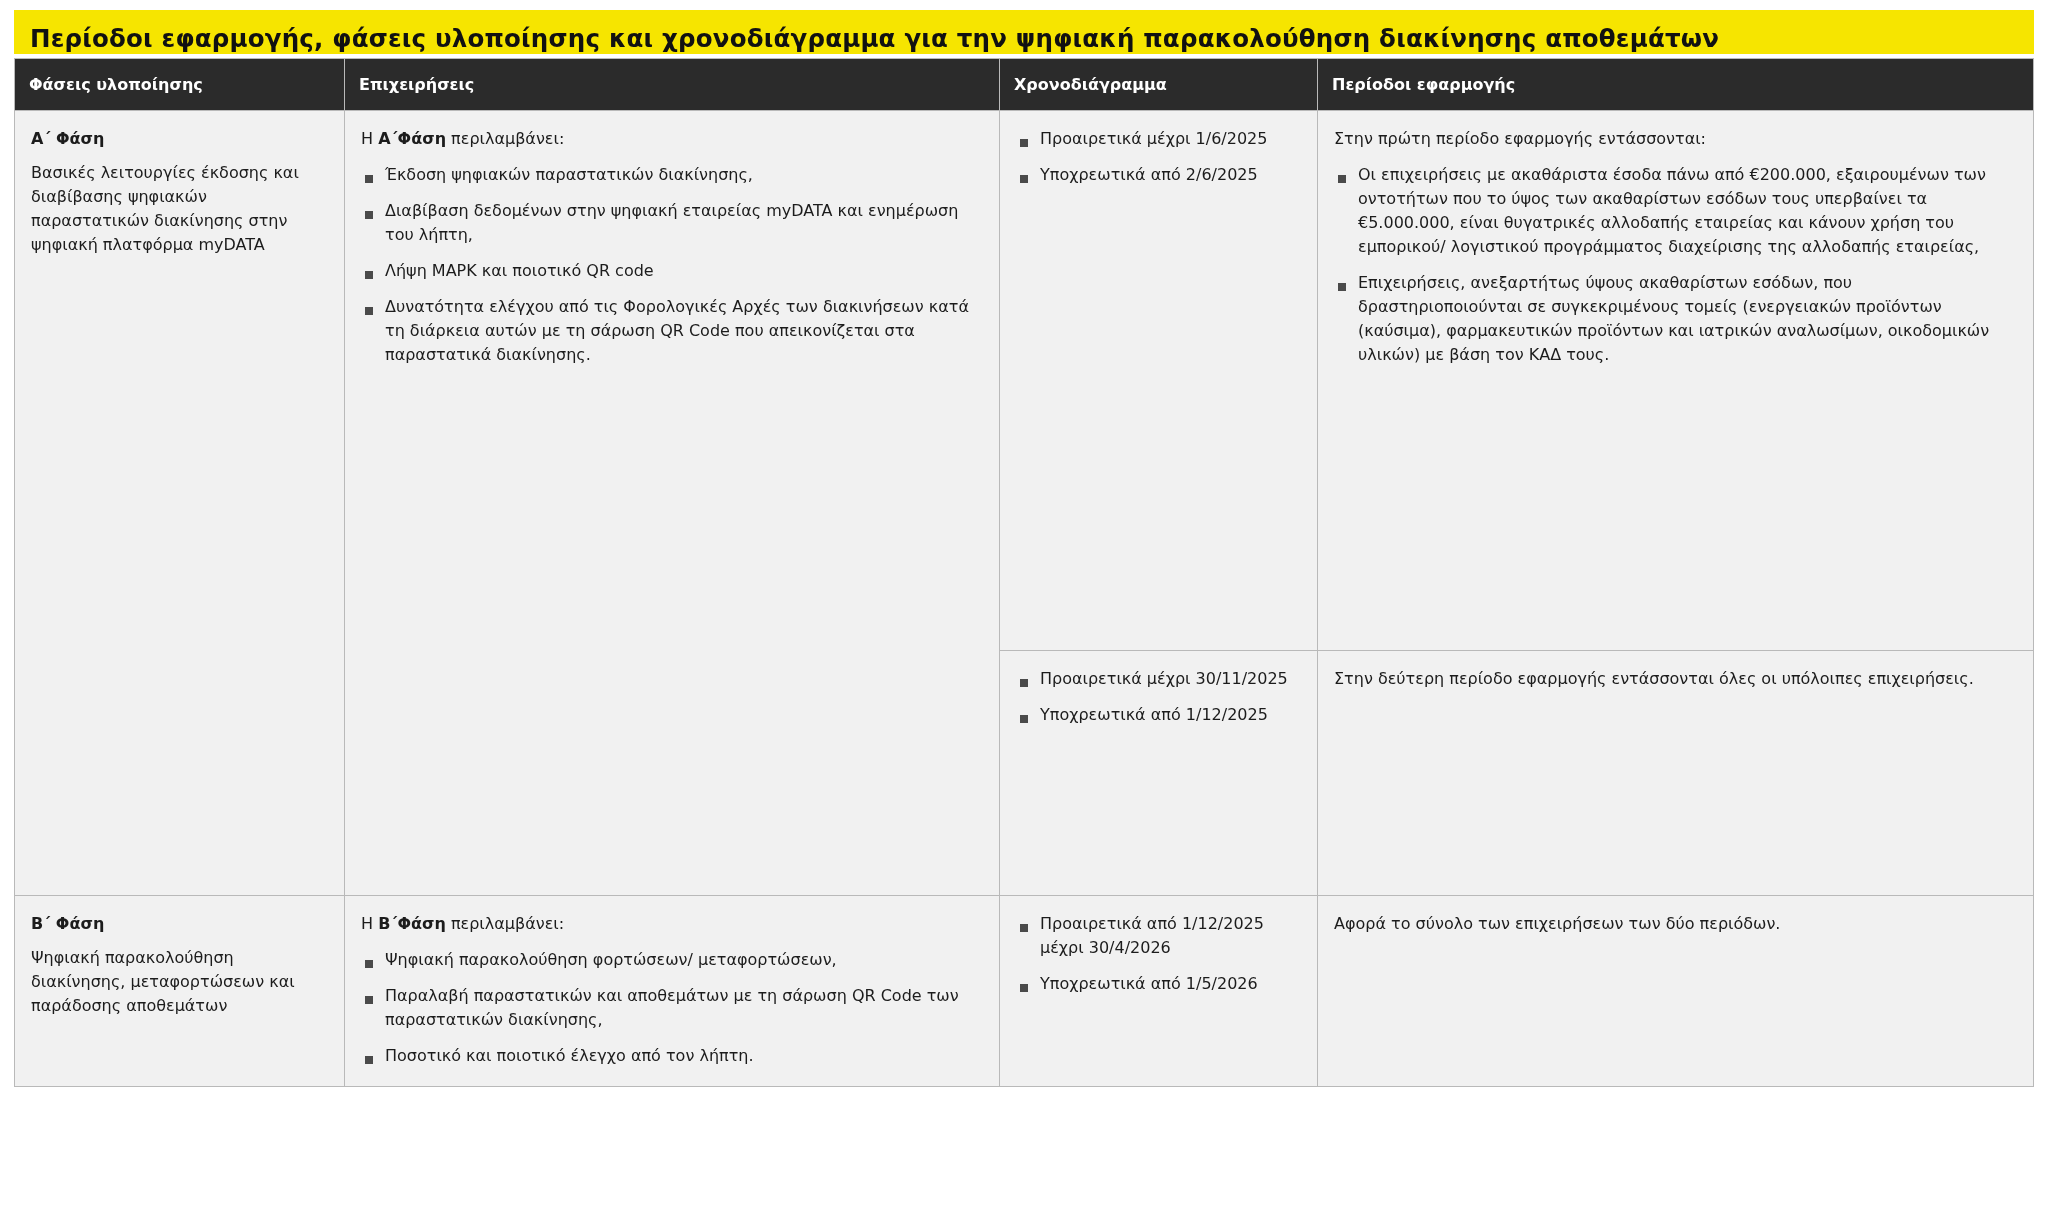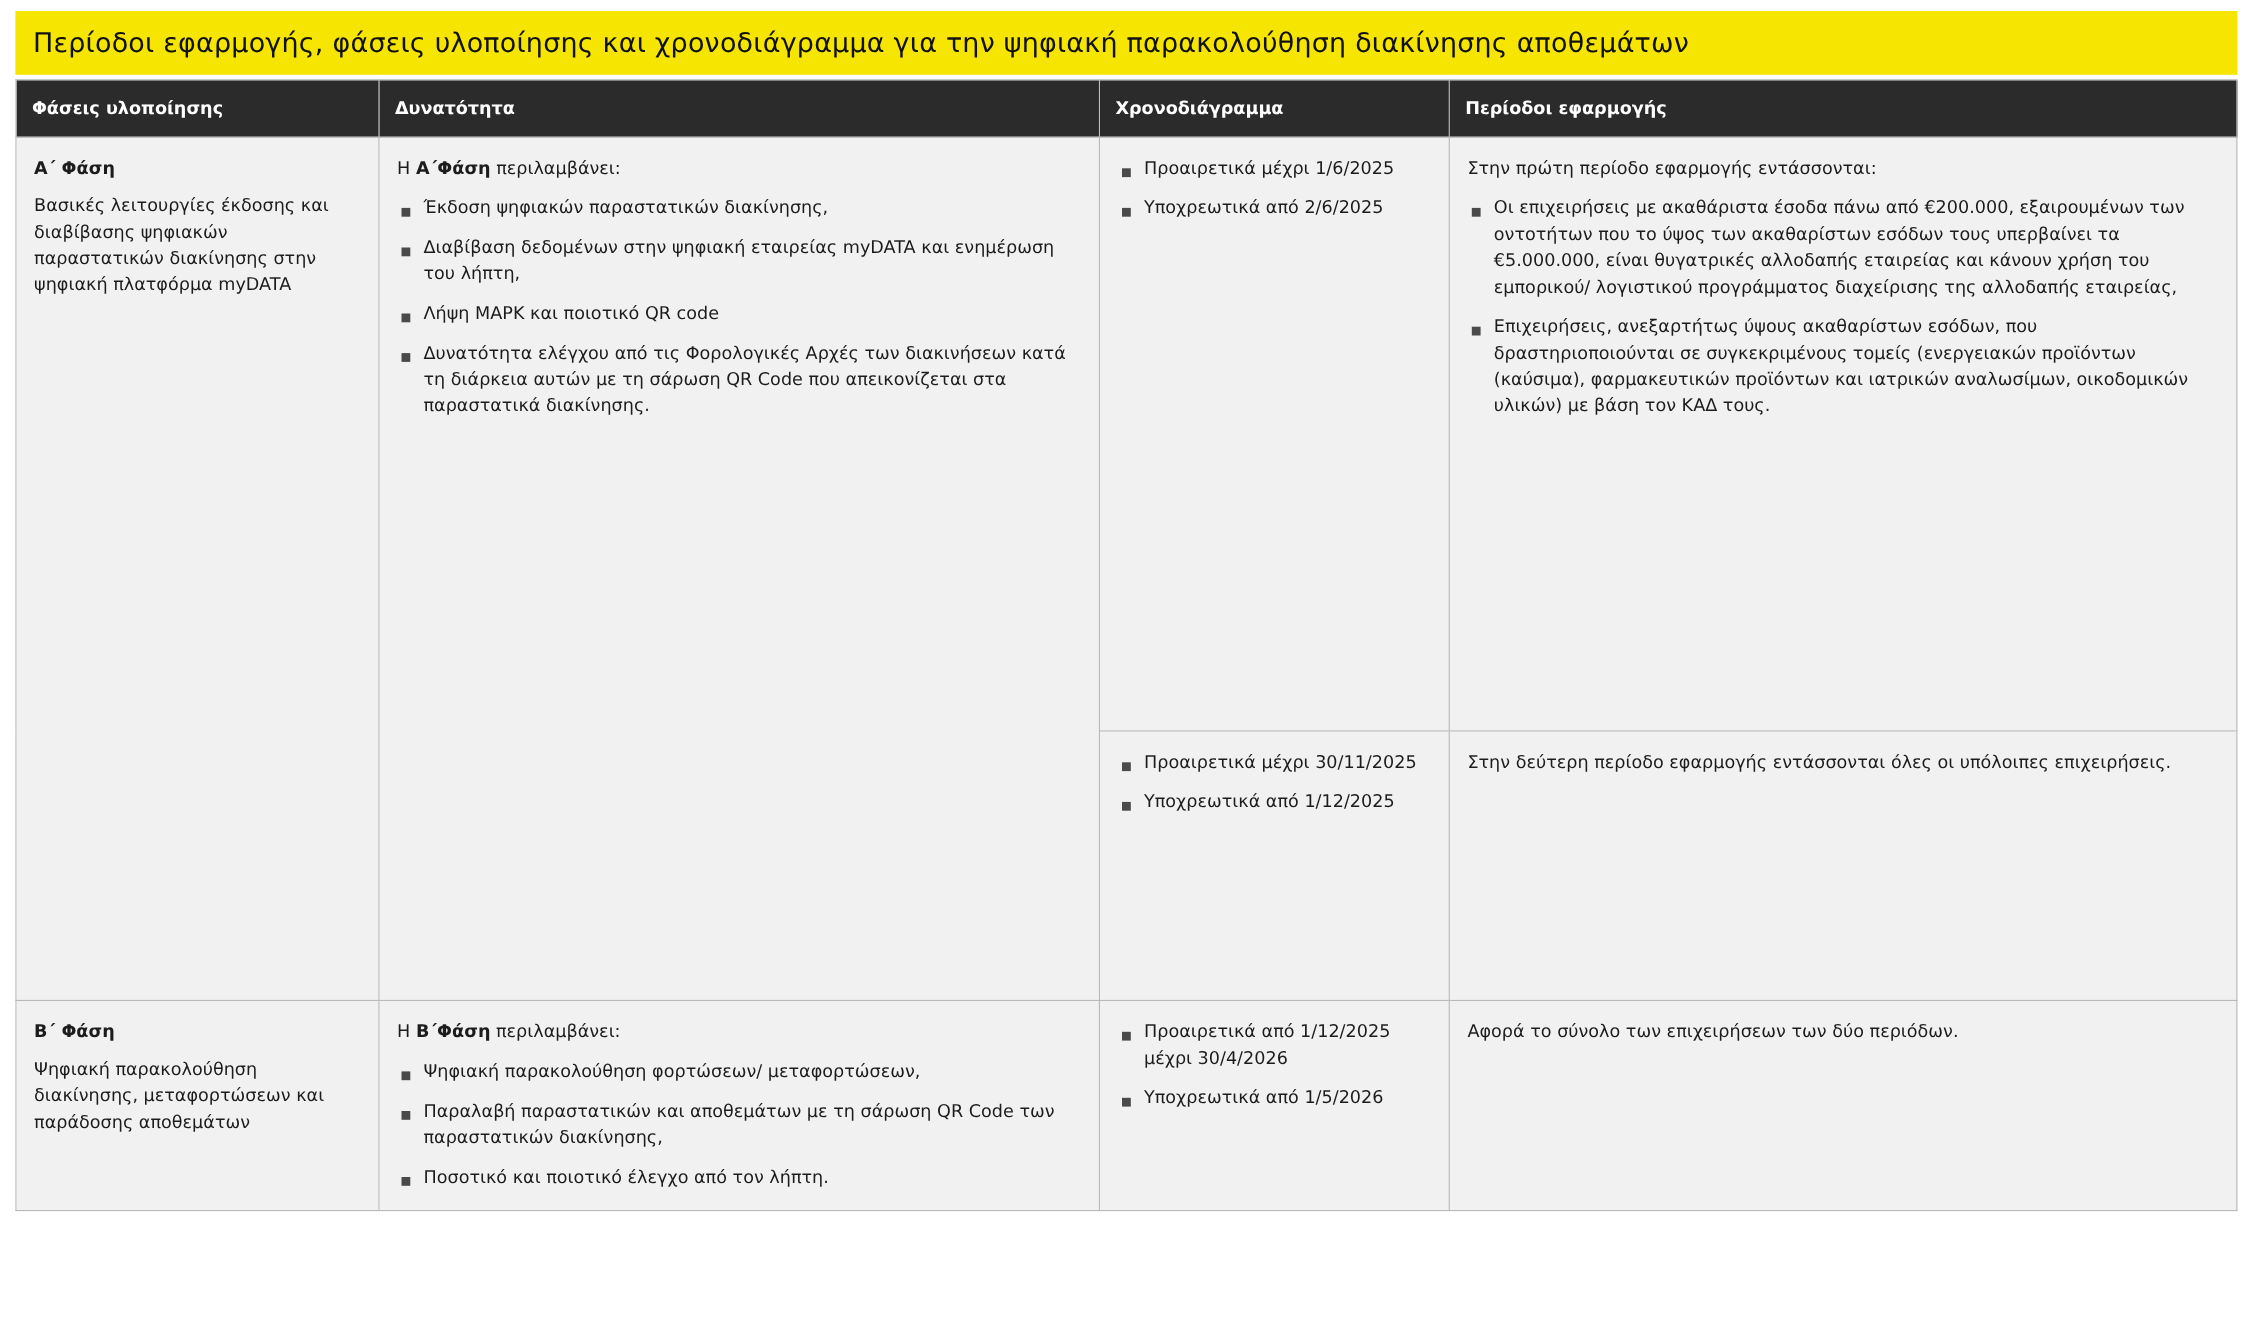--- a/index.html
+++ b/index.html
@@ -20,24 +20,24 @@
     height: 1214px;
     box-sizing: border-box;
     padding: 10px 14px 0 14px;
     background: #ffffff;
   }
 
   
   .title-band {
     background: #f6e500;
     color: #111111;
-    font-weight: normal;
+    font-weight: bold;
     font-size: 24.5px;
     letter-spacing: 0.2px;
-    padding: 14px 16px 15px 16px;
+    padding: 14px 16px 1px 16px;
     box-sizing: border-box;
     width: 100%;
   }
 
   
   table.matrix {
     border-collapse: collapse;
     table-layout: fixed;
     width: 100%;
     margin-top: 4px;
@@ -121,21 +121,21 @@
   <table class="matrix">
     <colgroup>
       <col class="col-phase">
       <col class="col-oblig">
       <col class="col-time">
       <col class="col-period">
     </colgroup>
     <thead>
       <tr>
         <th>Φάσεις υλοποίησης</th>
-        <th>Δυνατότητα</th>
+        <th>Επιχειρήσεις</th>
         <th>Χρονοδιάγραμμα</th>
         <th>Περίοδοι εφαρμογής</th>
       </tr>
     </thead>
     <tbody>
 
       <tr>
         <td rowspan="2">
           <span class="phase-title">Α΄ Φάση</span>
           <span class="phase-desc">Βασικές λειτουργίες έκδοσης και διαβίβασης ψηφιακών παραστατικών διακίνησης στην ψηφιακή πλατφόρμα myDATA</span>

